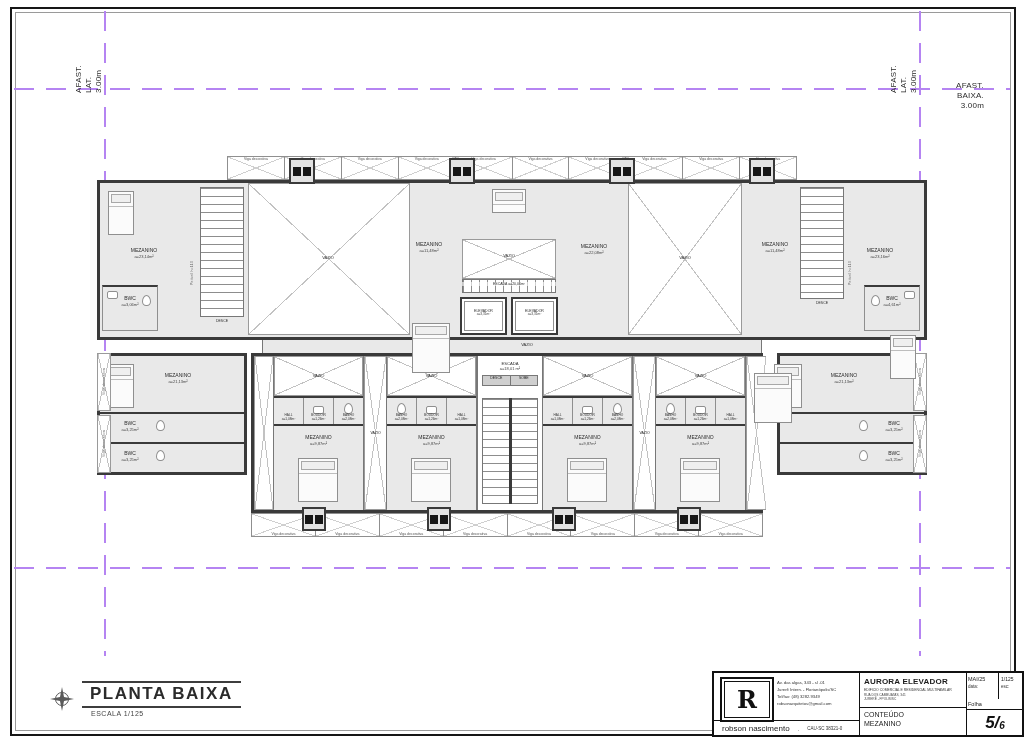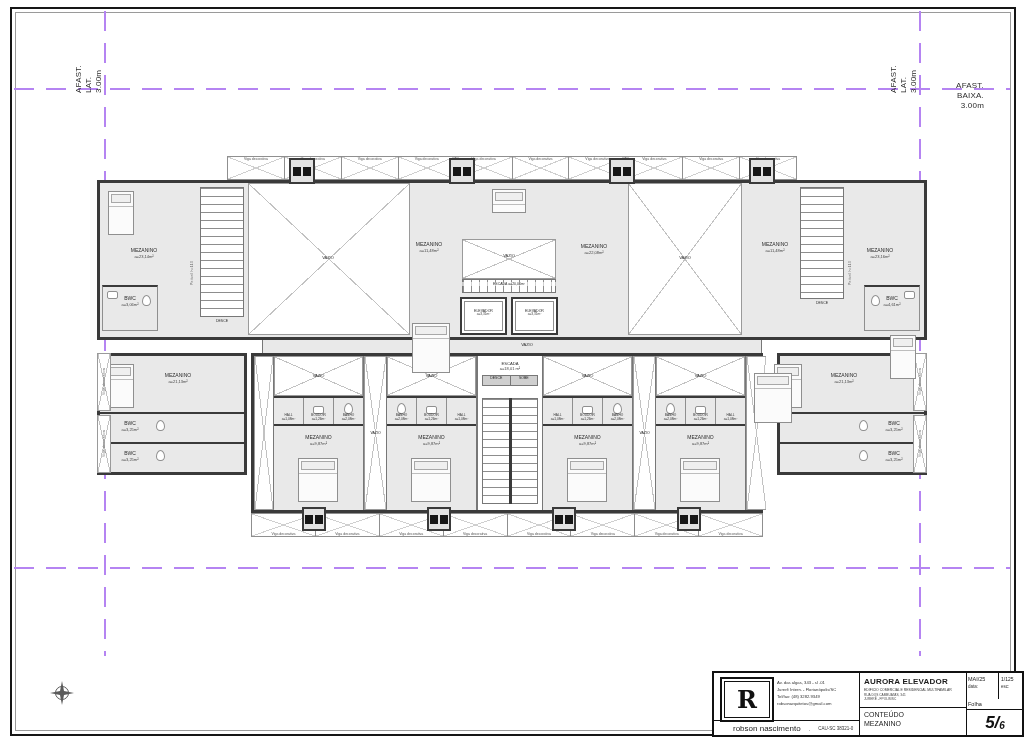--- a/index.html
+++ b/index.html
@@ -463,36 +463,40 @@
         <div class="colsq"></div>
         <div class="colsq"></div>
       </div>
   </div>
 
   <div class="abs" style="left:38px;top:672px;display:flex;align-items:center;gap:8px;">
     <svg width="24" height="24" viewBox="0 0 24 24">
       <circle cx="12" cy="12" r="6.5" fill="none" stroke="#555" stroke-width="1"></circle>
       <path d="M12 0 L14 10 L24 12 L14 14 L12 24 L10 14 L0 12 L10 10 Z" fill="#5a5a5a"></path>
     </svg>
+    <div>
+      <div class="ptitle">PLANTA BAIXA</div>
+      <div class="pscale">ESCALA 1/125</div>
+    </div>
   </div>
 
   <div class="abs tb">
     <div class="abs" style="left:6px;top:4px;width:50px;height:41px;border:2px solid #111;">
       <div style="position:absolute;inset:2px;border:1px solid #111;display:flex;align-items:center;justify-content:center;">
         <span class="serifR">R</span>
       </div>
     </div>
     <div class="abs addr" style="left:63px;top:7px;width:80px;">
       <span style="display:block">Av. das algas, 343 - sl .01</span>
       <span style="display:block">Jurerê Intern. - Florianópolis/SC</span>
       <span style="display:block">Tel/fax: (48) 3282.9349</span>
       <span style="display:block">robsonarquitetos@gmail.com</span>
     </div>
     <div class="abs" style="left:0;top:47px;width:145px;height:15px;border-top:1px solid #111;display:flex;align-items:center;">
-      <span style="font-size:8px;margin-left:19px;color:#222;">robson nascimento</span>
+      <span style="font-size:8px;margin-left:8px;color:#222;">robson nascimento</span>
       <span style="font-size:6px;margin:0 8px;color:#222;">.</span>
       <span style="font-size:4.5px;color:#333;">CAU-SC 38321-0</span>
     </div>
     <div class="abs cellline" style="left:145px;top:0;width:1px;height:62px;"></div>
 
     <div class="abs" style="left:150px;top:4px;width:100px;">
       <div style="font-size:8px;font-weight:bold;color:#1c1c1c;letter-spacing:.2px;">AURORA ELEVADOR</div>
       <div style="font-size:3.4px;color:#333;margin-top:2px;">EDIFÍCIO COMERCIAL E RESIDENCIAL MULTIFAMILAR</div>
       <div style="font-size:3.2px;color:#444;margin-top:1px;">RUA DOS CAMBUATAS, 341</div>
       <div style="font-size:3.2px;color:#444;">JURERÊ - FPOLIS/SC</div>

